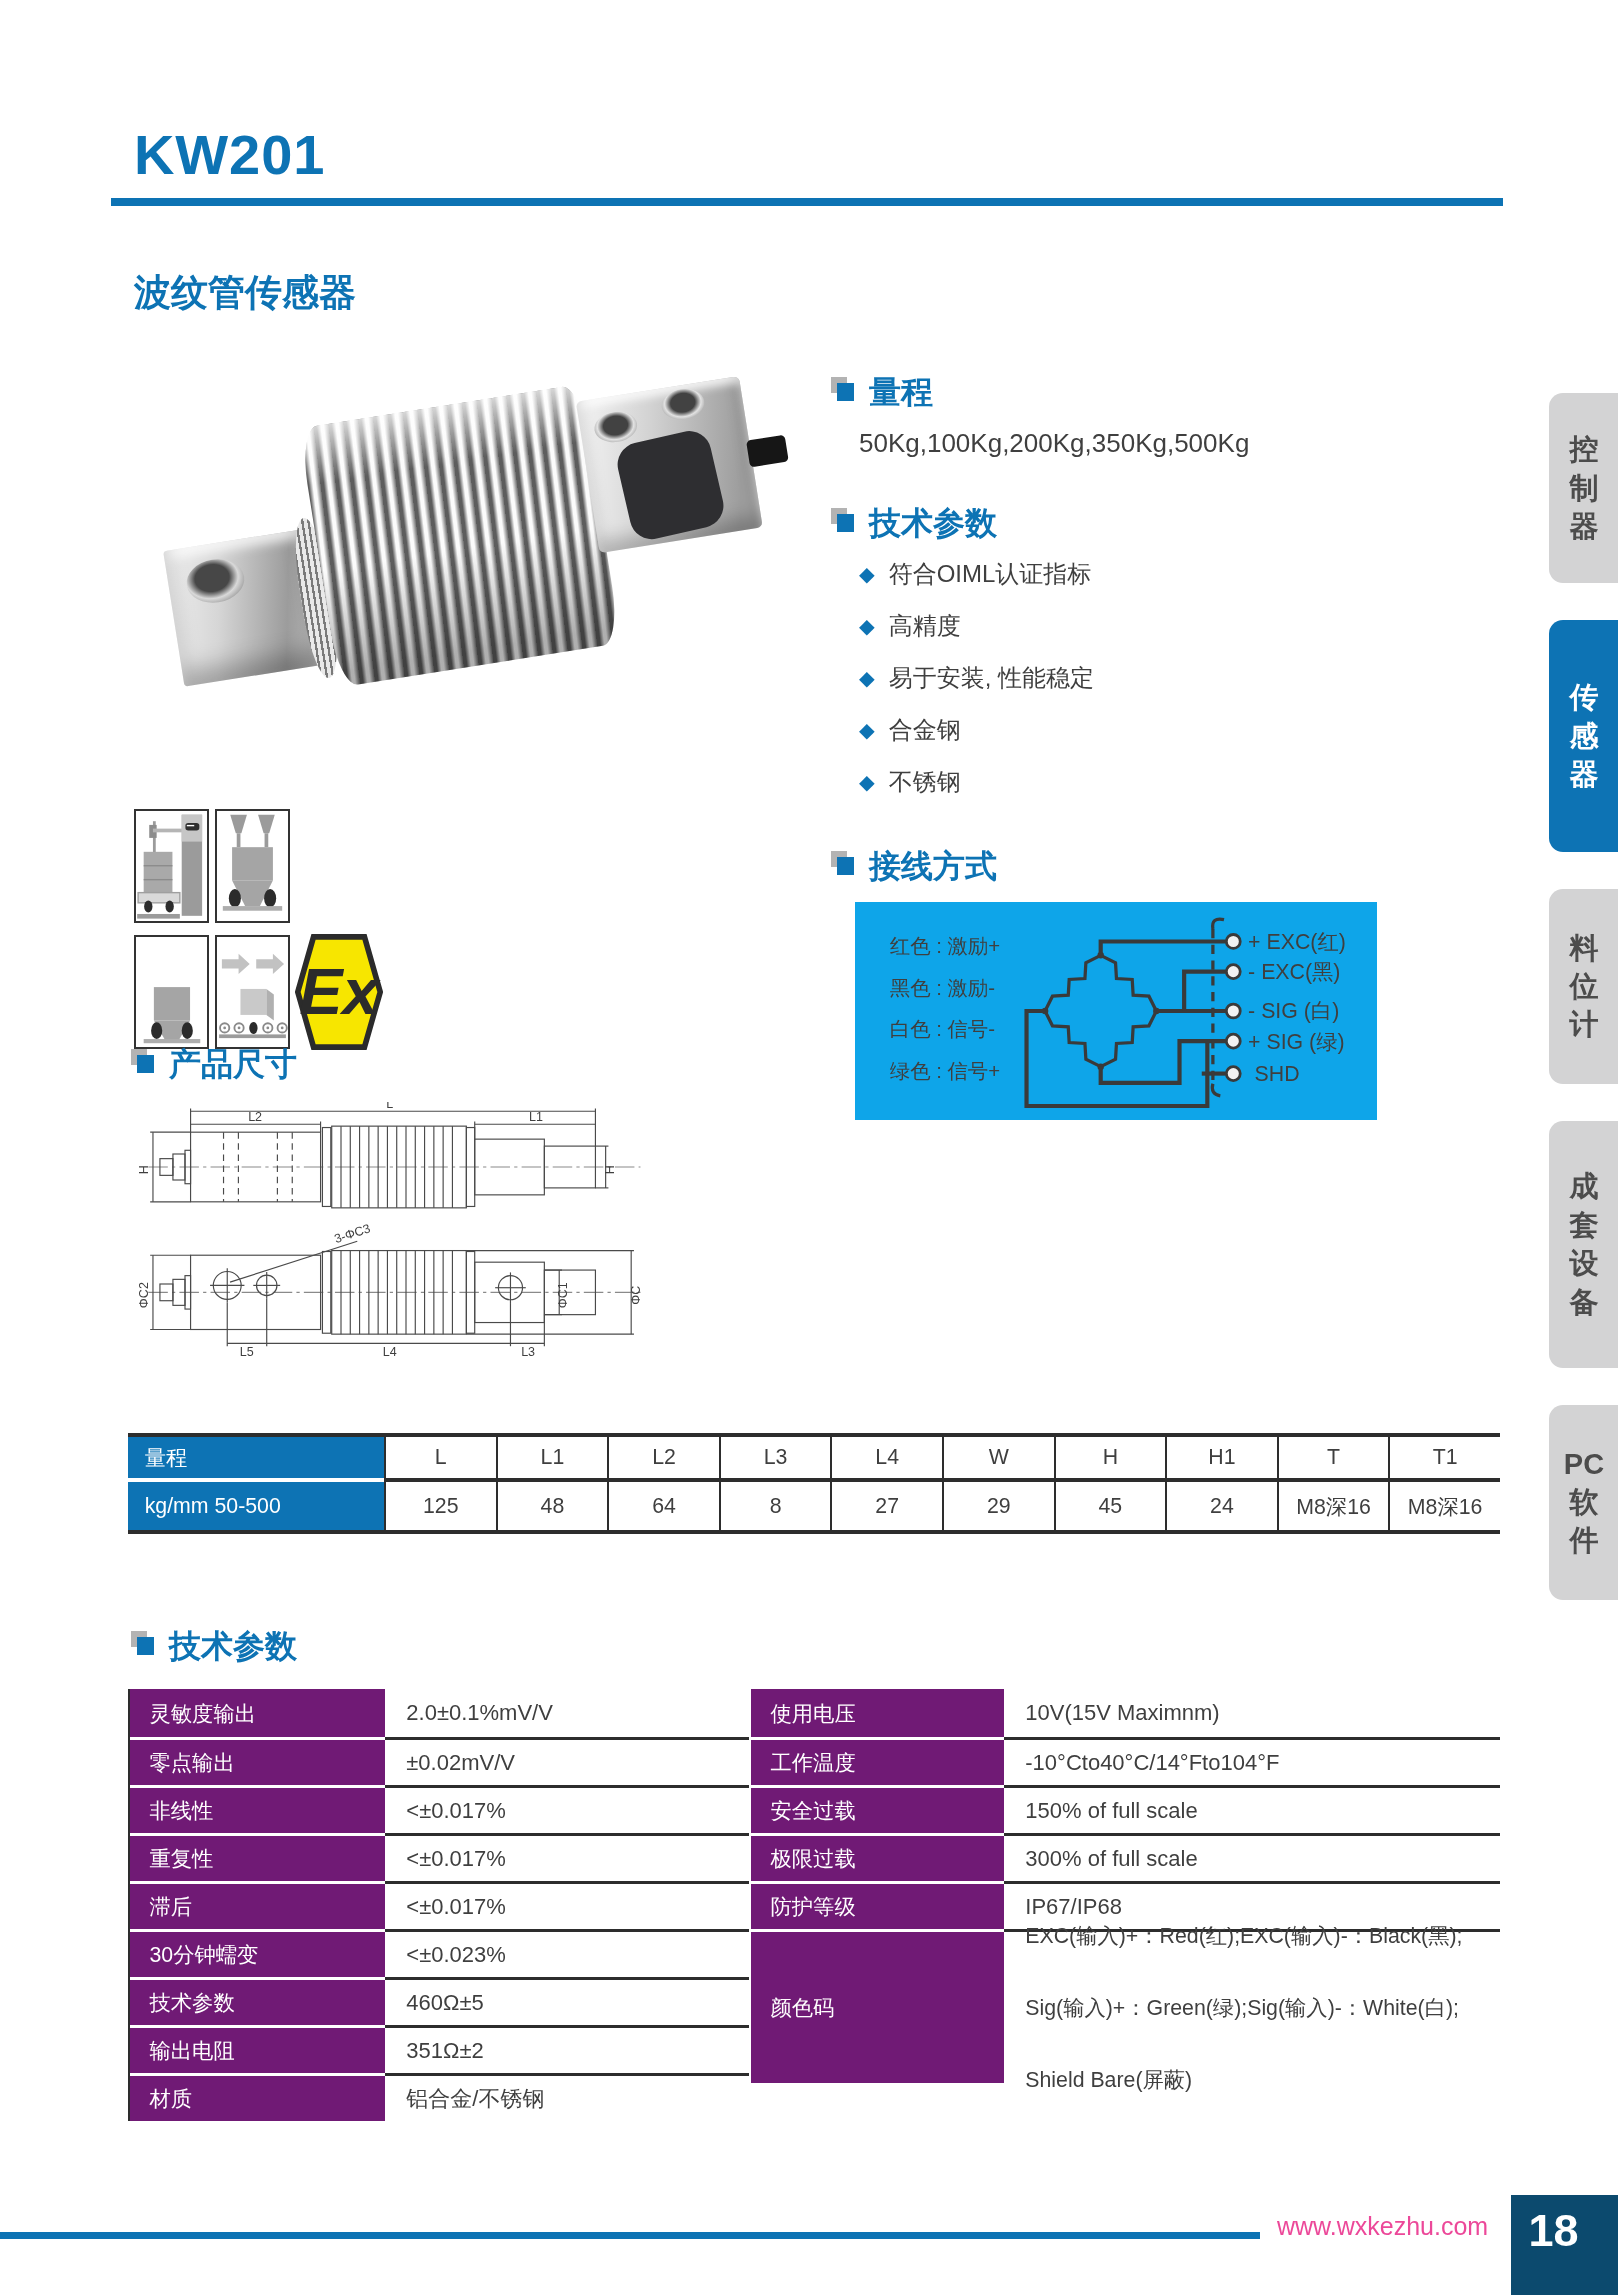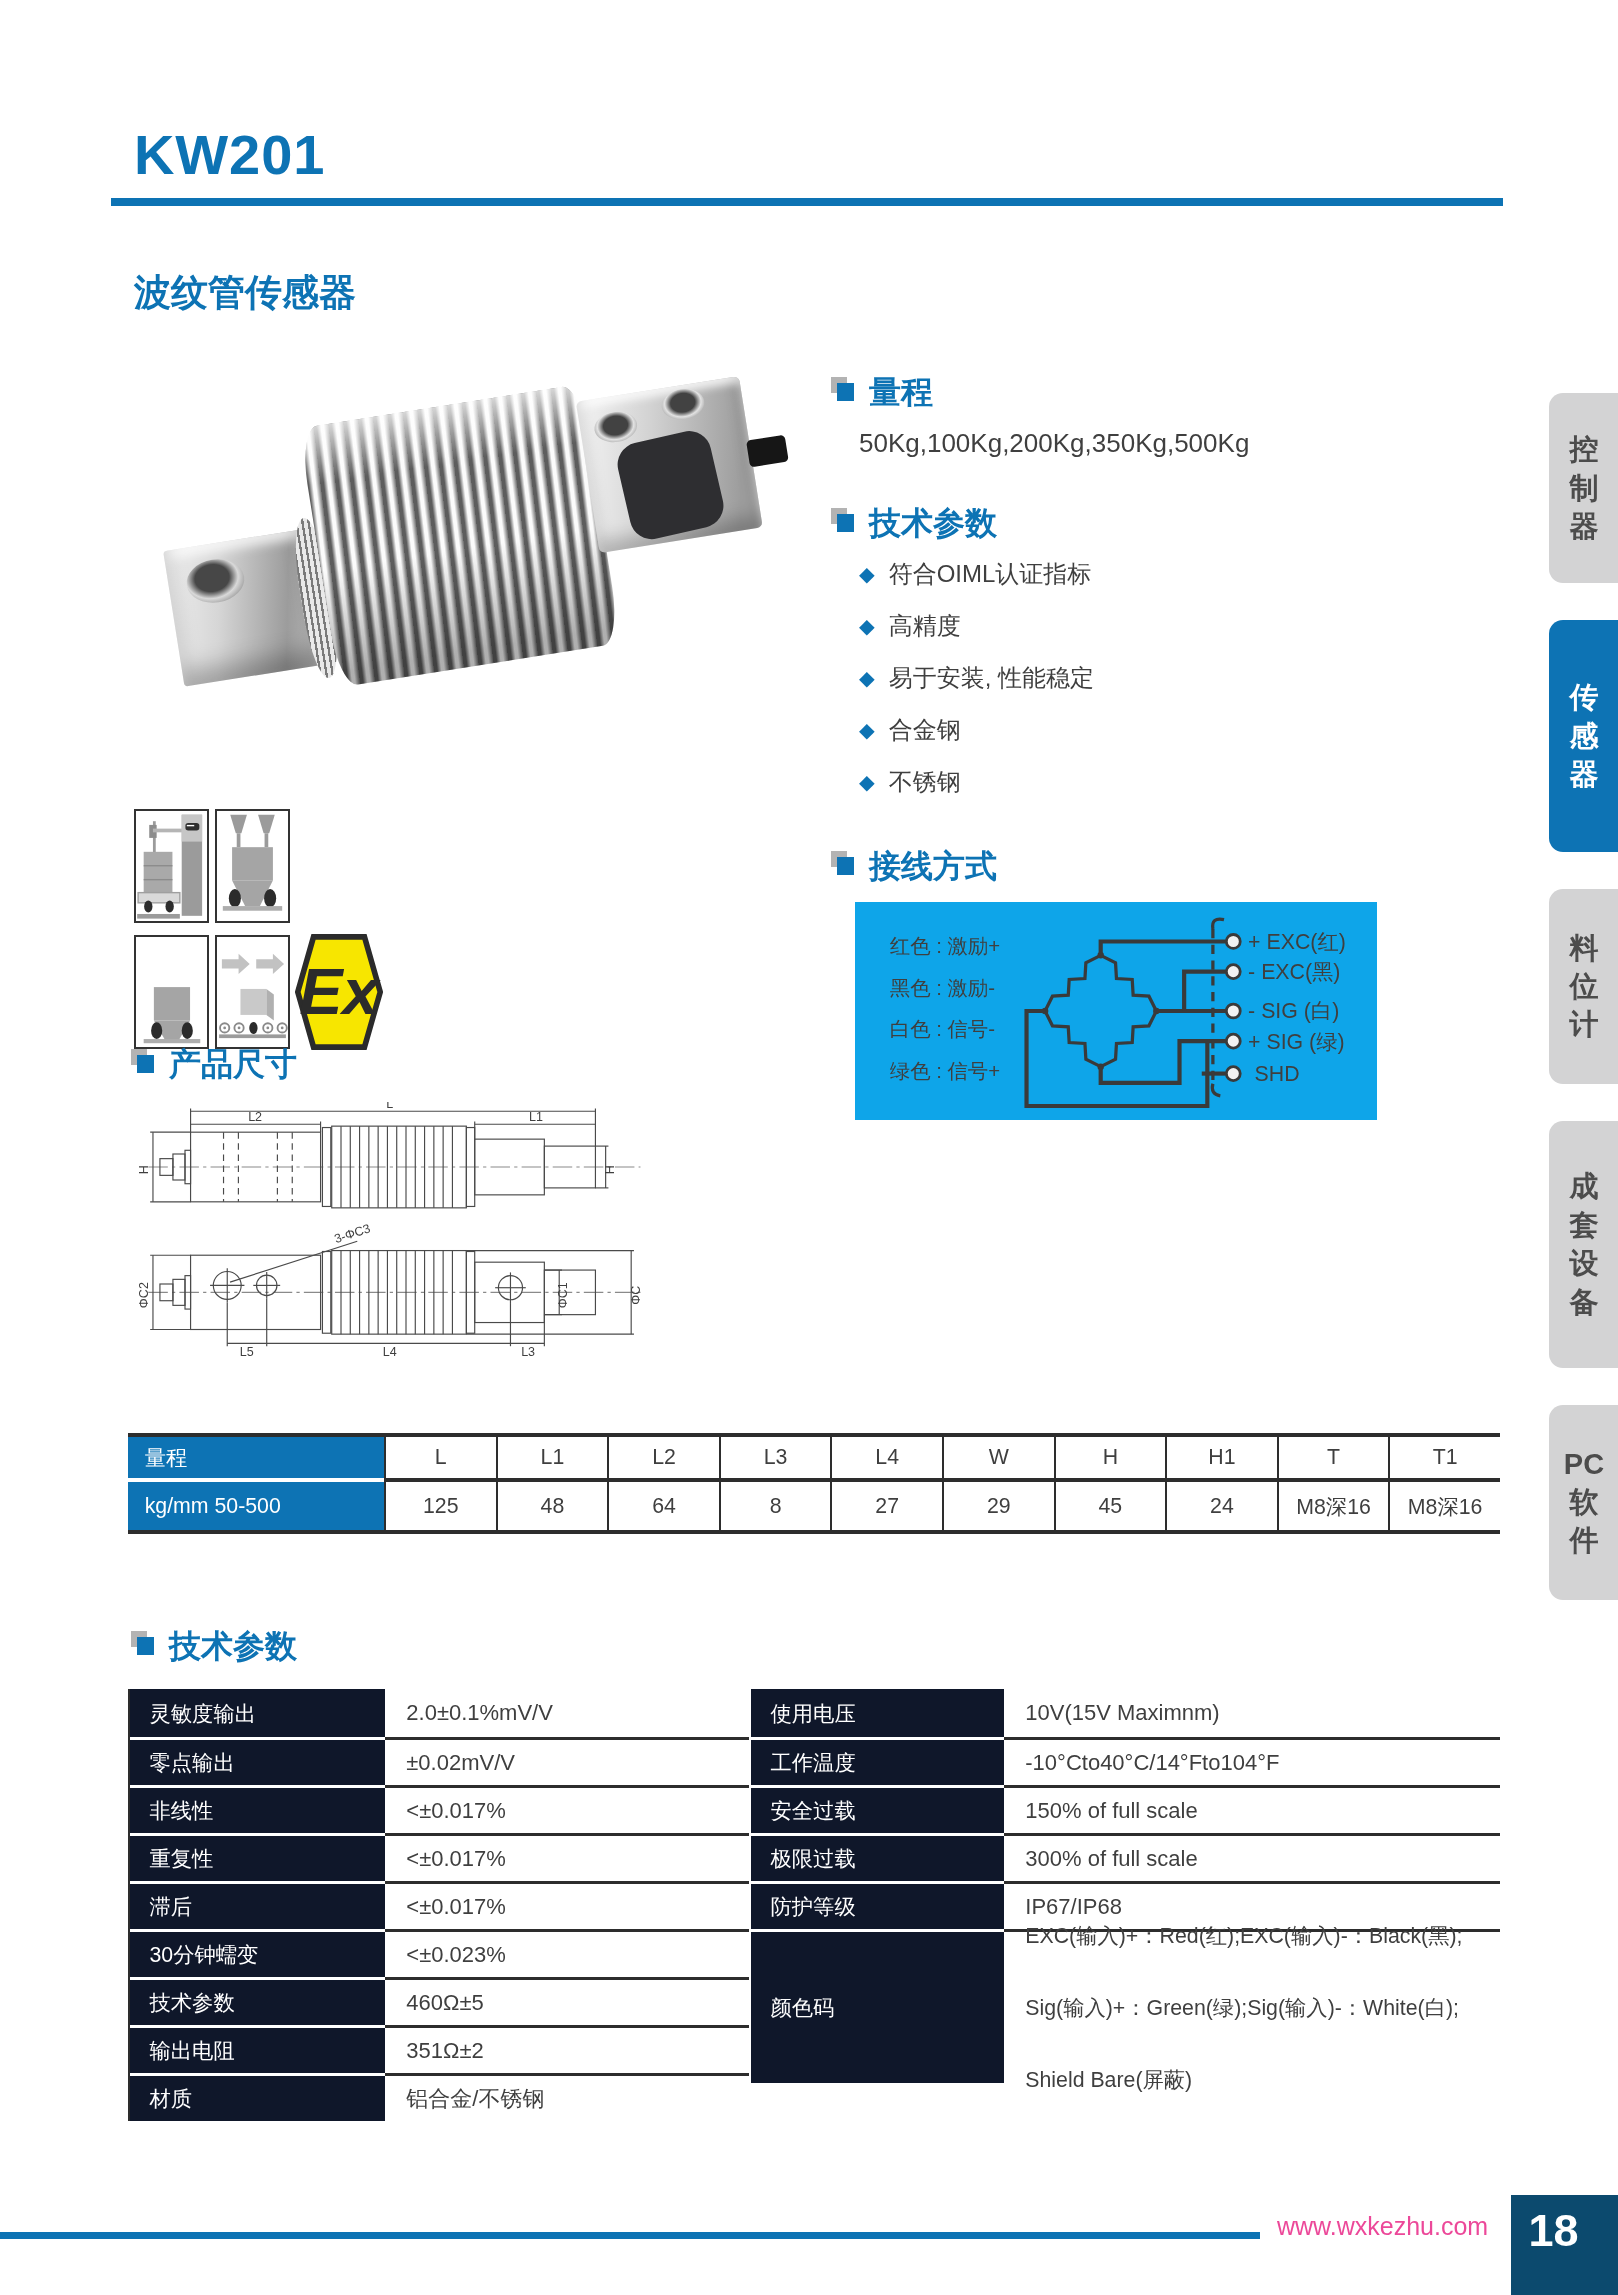--- a/index.html
+++ b/index.html
@@ -68,21 +68,21 @@
   .cell.first{width:256px;flex:0 0 256px;background:#0d73b4;color:#fff;justify-content:flex-start;padding-left:16.7px;}
   .cell.val{flex:1;background:#fff;border-left:2.3px solid #2d2d2d;}
   .dim-row.hdr .cell.val{border-bottom:4.6px solid #2d2d2d;}
   .dim-row.hdr .cell.first{border-bottom:4.6px solid #ffffff;}
 
   
   .tech-table{left:128px;top:1689px;width:1372px;}
   .tech-left{position:absolute;left:0;top:0;width:619px;border-left:2.8px solid #2d2d2d;}
   .tech-right{position:absolute;left:623px;top:0;width:749px;}
   .t-row{display:flex;}
-  .t-label{display:flex;align-items:center;background:#0f172a;color:#fff;font-size:21.3px;padding-left:19.5px;box-sizing:border-box;}
+  .t-label{display:flex;align-items:center;background:#701a75;color:#fff;font-size:21.3px;padding-left:19.5px;box-sizing:border-box;}
   .t-value{display:flex;align-items:center;background:#fff;color:#3f3f3f;font-size:22px;padding-left:21.3px;box-sizing:border-box;}
   .tech-left .t-label{width:255px;flex:0 0 255px;}
   .tech-left .t-value{flex:1;}
   .tech-right .t-label{width:253px;flex:0 0 253px;}
   .tech-right .t-value{flex:1;}
   .t-row .t-label,.t-row .t-value{height:48px;}
   .t-row + .t-row .t-label{border-top:3.7px solid #ffffff;}
   .t-row + .t-row .t-value{border-top:3.7px solid #2d2d2d;}
   .t-row.tall .t-label,.t-row.tall .t-value{height:154px;gap:24px;}
   .t-row.tall .t-value{flex-direction:column;align-items:flex-start;justify-content:center;font-size:21.3px;line-height:48px;}

